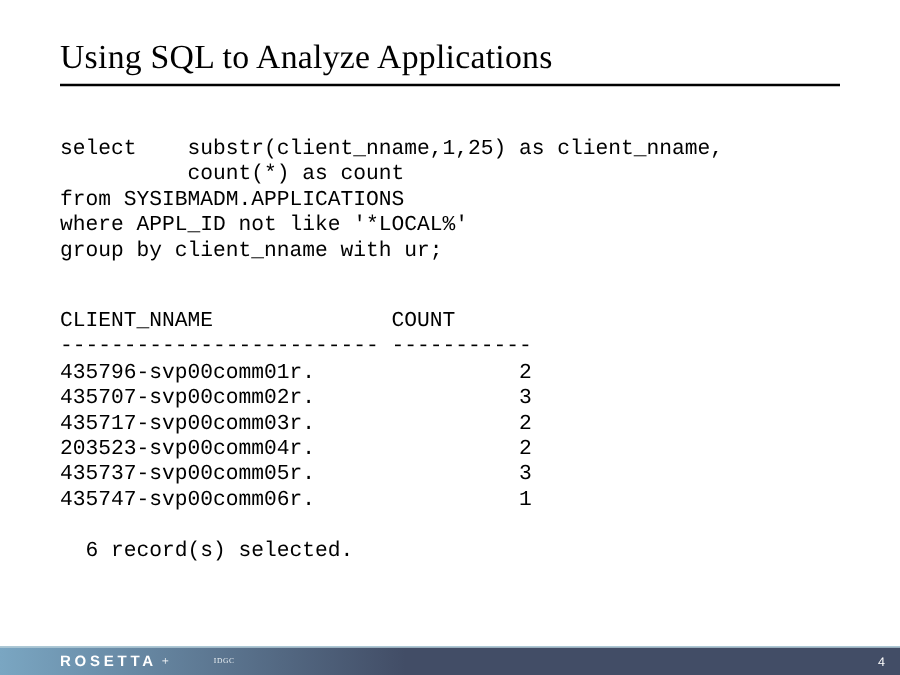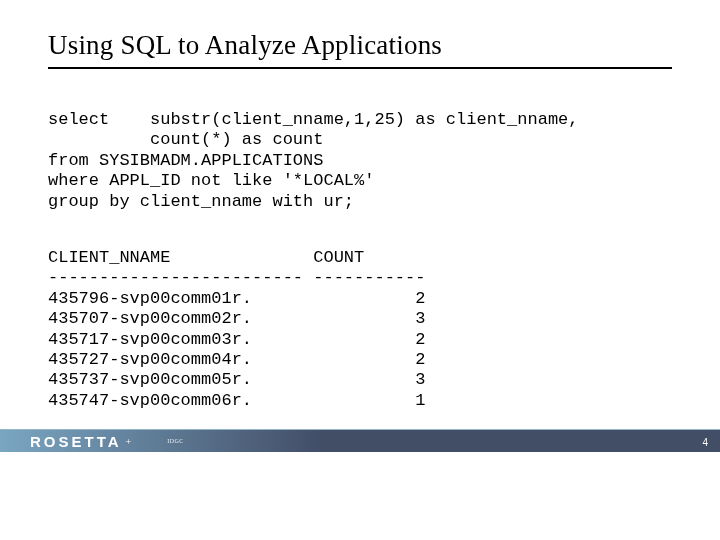--- a/index.html
+++ b/index.html
@@ -8,21 +8,21 @@
   width: 720px;
   height: 540px;
   background: #ffffff;
   color: #000;
   font-family: Georgia, "Times New Roman", serif;
   position: relative;
   overflow: hidden;
 }
 .slide {
   width: 720px;
-  height: 452px;
+  height: 540px;
   position: relative;
   box-sizing: border-box;
 }
 .title-wrap {
   position: absolute;
   left: 48px;
   top: 30px;
   right: 48px;
   border-bottom: 2px solid #000;
   padding-bottom: 6px;
@@ -67,24 +67,24 @@
   position: absolute;
   top: -1px;
   left: 0;
   right: 0;
   height: 1px;
   background: #93b7c8;
 }
 .footer-logo {
   color: #fff;
   font-family: "Trebuchet MS", Arial, sans-serif;
-  font-size: 15px;
+  font-size: 12px;
   letter-spacing: 3px;
   font-weight: 600;
-  margin-left: 30px;
+  margin-left: 48px;
 }
 .footer-plus {
   color: #fff;
   font-size: 10px;
   margin-left: 4px;
 }
 .footer-small {
   color: #e8eef2;
   font-size: 6px;
   margin-left: 36px;
@@ -112,21 +112,21 @@
           count(*) as count
 from SYSIBMADM.APPLICATIONS
 where APPL_ID not like '*LOCAL%'
 group by client_nname with ur;</div>
 
   <div class="result-block">CLIENT_NNAME              COUNT
 ------------------------- -----------
 435796-svp00comm01r.                2
 435707-svp00comm02r.                3
 435717-svp00comm03r.                2
-435727-svp00comm04r.                2
+203523-svp00comm04r.                2
 435737-svp00comm05r.                3
 435747-svp00comm06r.                1
 
   6 record(s) selected.</div>
 
   <div class="footer">
     <div class="footer-divider"></div>
     <span class="footer-logo">ROSETTA</span>
     <span class="footer-plus">+</span>
     <span class="footer-small">IDGC</span>

